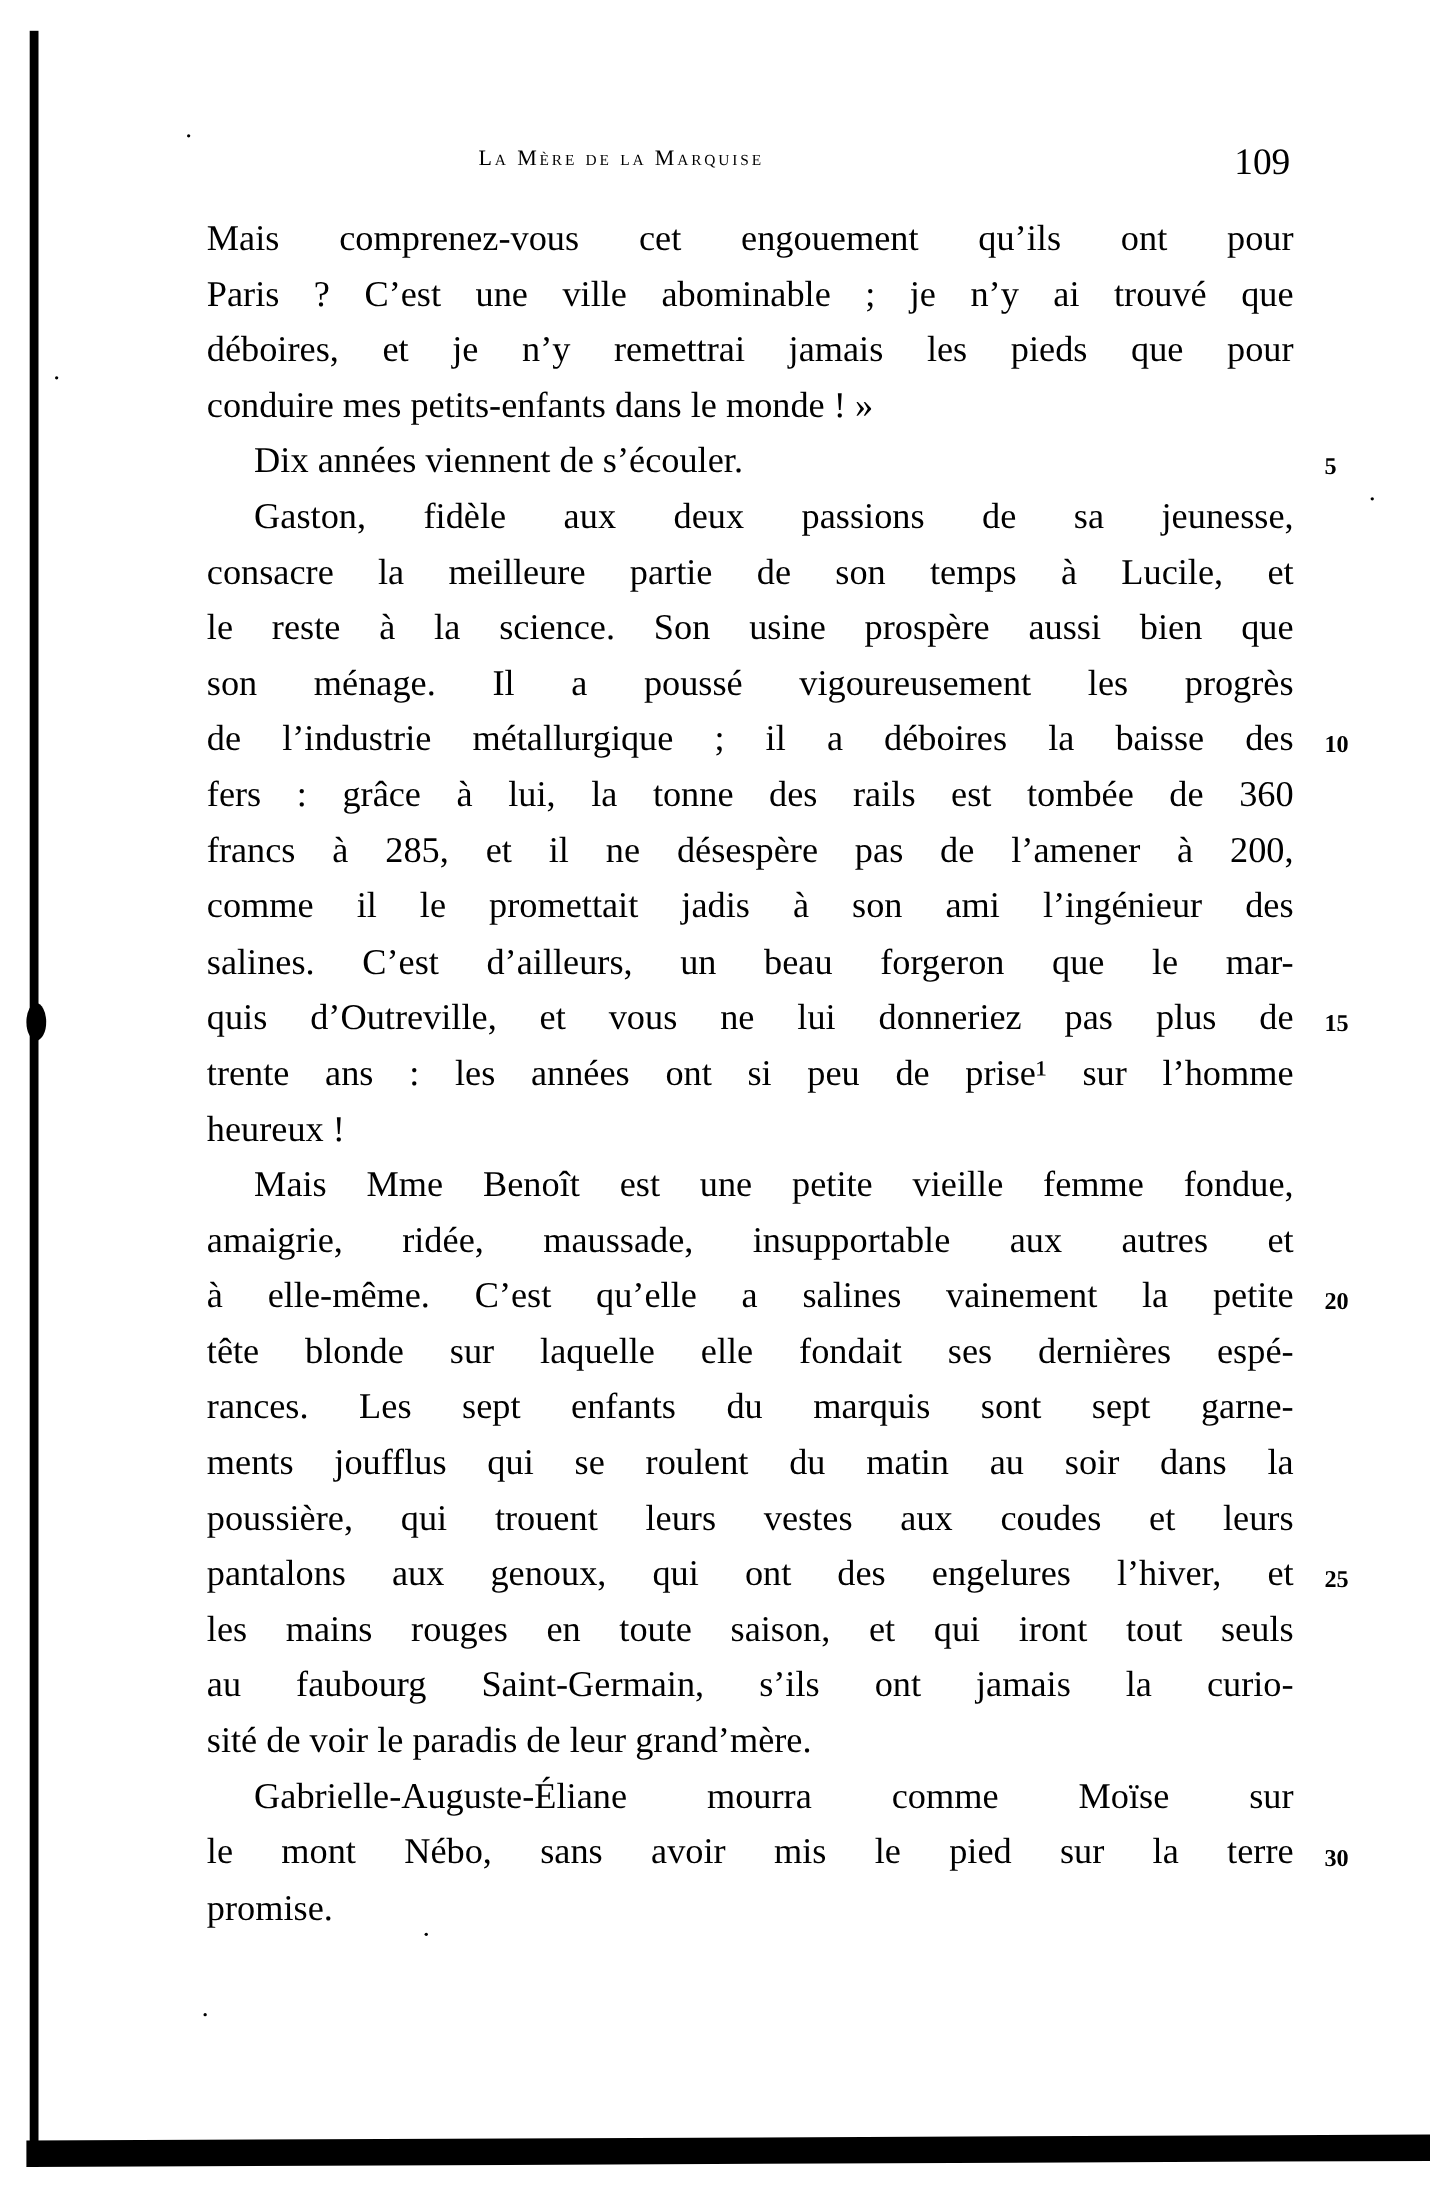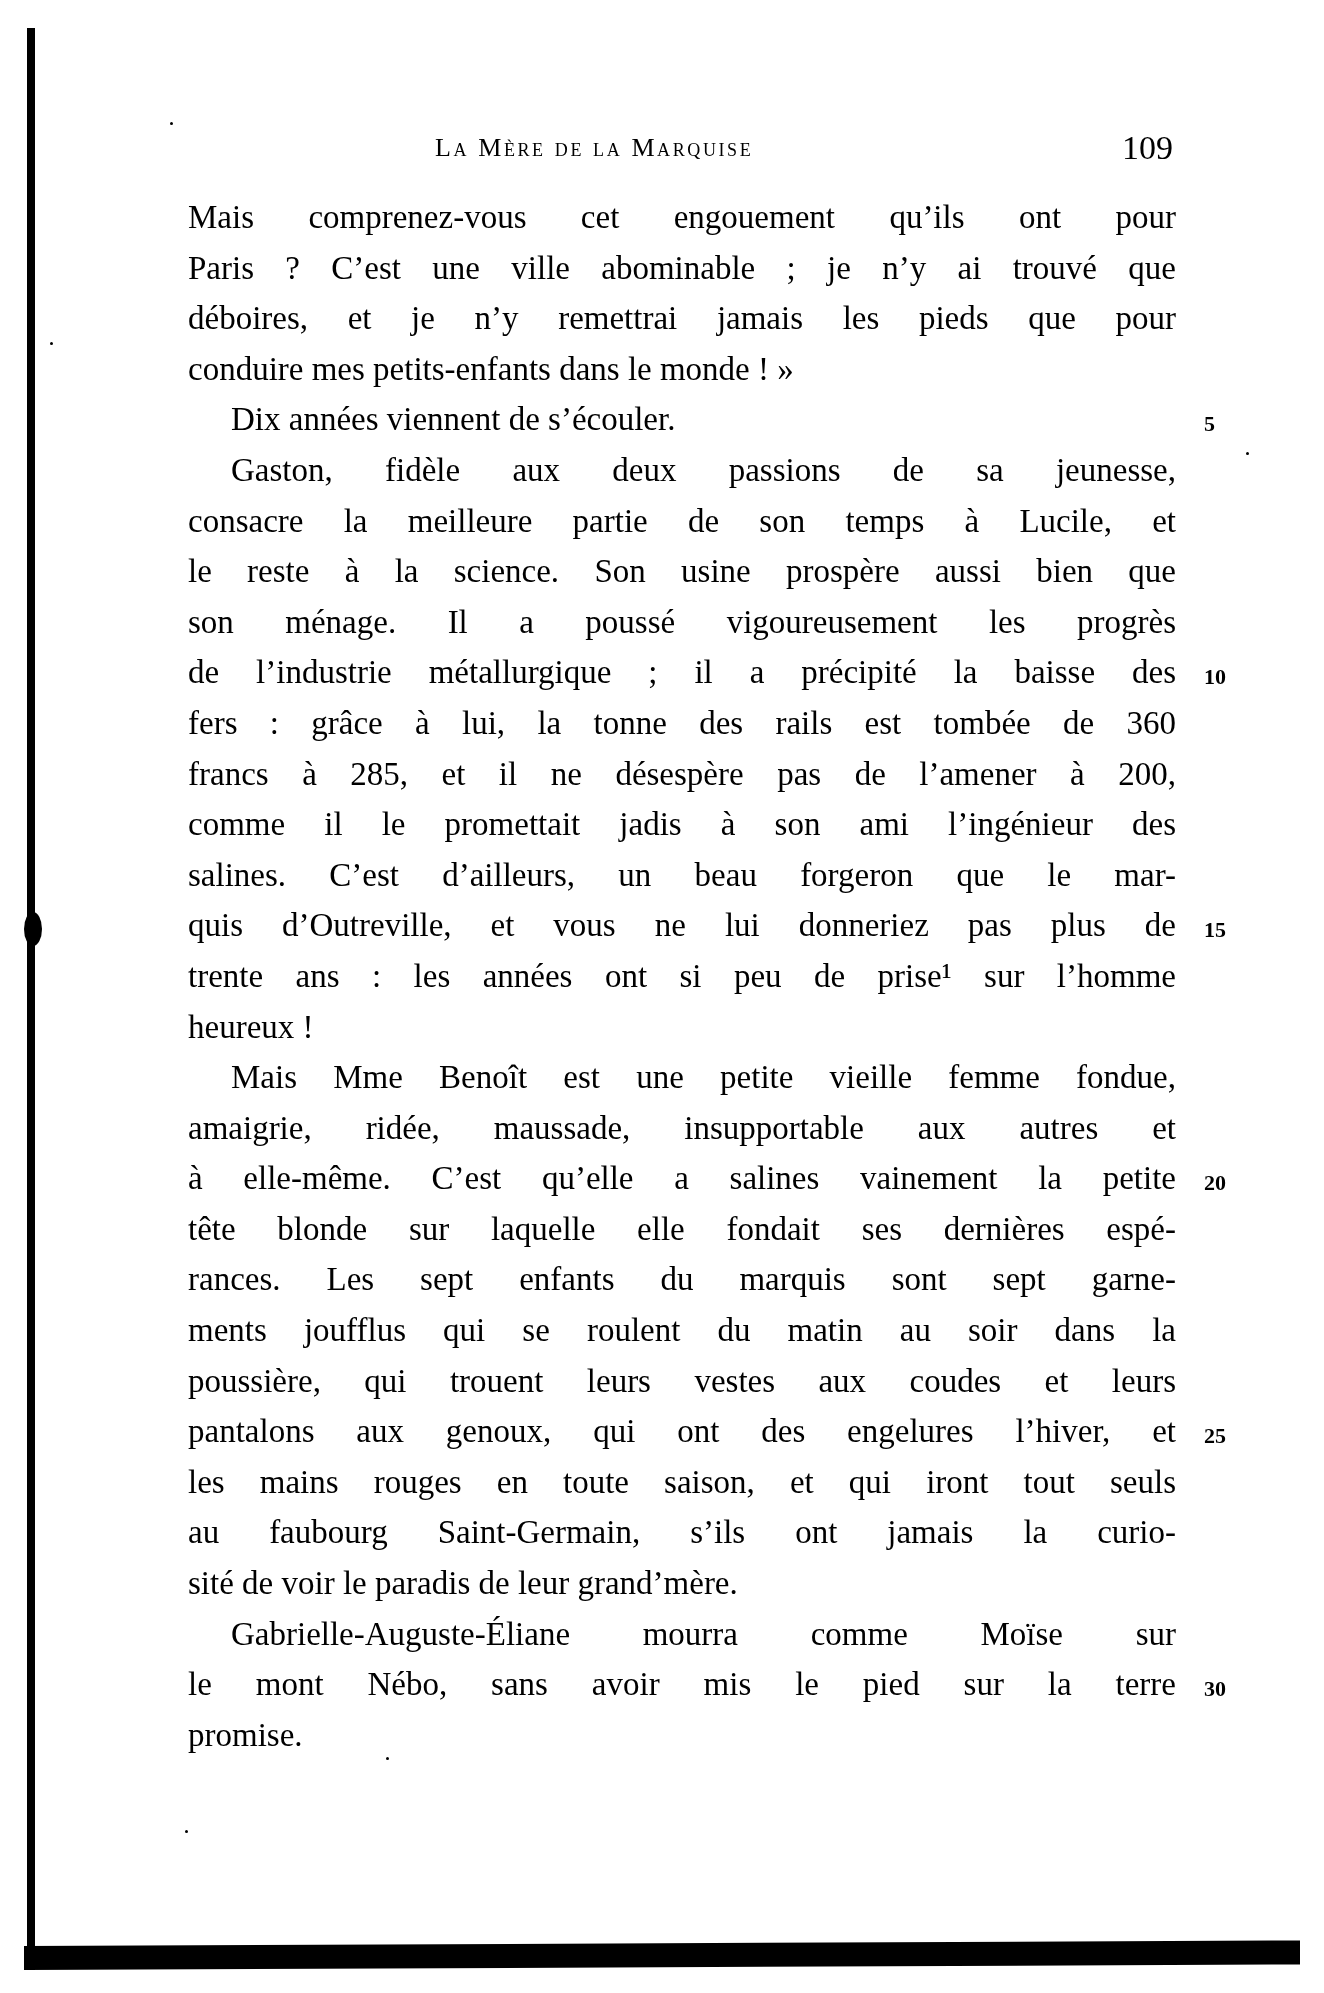--- a/index.html
+++ b/index.html
@@ -3,21 +3,21 @@
 <meta charset="utf-8">
 <style>
   html, body { margin: 0; padding: 0; background: #ffffff; }
   body { width: 1324px; height: 1993px; position: relative; overflow: hidden;
          font-family: "Liberation Serif", "DejaVu Serif", serif; color: #000; }
   .left-rule { position: absolute; left: 27px; top: 28px; width: 8px; height: 1942px; background: #000; }
   .left-ornament { position: absolute; left: 24px; top: 912px; width: 18px; height: 34px; background: #000;
                    border-radius: 50%; }
   .bottom-rule { position: absolute; left: 24px; top: 1946px; width: 1276px; height: 24px; background: #000;
                  transform: skewY(-0.25deg); transform-origin: left top; }
-  .running-head { position: absolute; left: 435px; top: 133px; font-size: 26px; letter-spacing: 2.6px;
+  .running-head { position: absolute; left: 435px; top: 133px; font-size: 20px; letter-spacing: 2.6px;
                   white-space: nowrap; font-variant: small-caps; }
   .page-number { position: absolute; left: 1122px; top: 129px; font-size: 34px; white-space: nowrap; }
   .body-text { position: absolute; left: 188px; top: 192px; width: 988px; }
   .line { height: 50.6px; line-height: 50.6px; font-size: 33px; white-space: nowrap;
           text-align: justify; text-align-last: justify; }
   .line.indent { padding-left: 43px; }
   .line.last { text-align-last: left; }
   .margin-num { position: absolute; left: 1204px; font-size: 22px; font-weight: bold; white-space: nowrap; }
   .speck { position: absolute; width: 3px; height: 3px; background: #000; border-radius: 50%; }
 </style>
@@ -34,21 +34,21 @@
 <div class="body-text" id="body-text">
     <div class="line">Mais comprenez-vous cet engouement qu’ils ont pour</div>
     <div class="line">Paris ?  C’est une ville abominable ; je n’y ai trouvé que</div>
     <div class="line">déboires, et je n’y remettrai jamais les pieds que pour</div>
     <div class="line last">conduire mes petits-enfants dans le monde ! »</div>
     <div class="line indent last">Dix années viennent de s’écouler.</div>
     <div class="line indent">Gaston, fidèle aux deux passions de sa jeunesse,</div>
     <div class="line">consacre la meilleure partie de son temps à Lucile, et</div>
     <div class="line">le reste à la science.  Son usine prospère aussi bien que</div>
     <div class="line">son ménage.  Il a poussé vigoureusement les progrès</div>
-    <div class="line">de l’industrie métallurgique ; il a précipité la baisse des</div>
+    <div class="line">de l’industrie métallurgique ; il a déboires la baisse des</div>
     <div class="line">fers : grâce à lui, la tonne des rails est tombée de 360</div>
     <div class="line">francs à 285, et il ne désespère pas de l’amener à 200,</div>
     <div class="line">comme il le promettait jadis à son ami l’ingénieur des</div>
     <div class="line">salines.  C’est d’ailleurs, un beau forgeron que le mar-</div>
     <div class="line">quis d’Outreville, et vous ne lui donneriez pas plus de</div>
     <div class="line">trente ans : les années ont si peu de prise¹ sur l’homme</div>
     <div class="line last">heureux !</div>
     <div class="line indent">Mais Mme Benoît est une petite vieille femme fondue,</div>
     <div class="line">amaigrie, ridée, maussade, insupportable aux autres et</div>
     <div class="line">à elle-même.  C’est qu’elle a salines vainement la petite</div>

